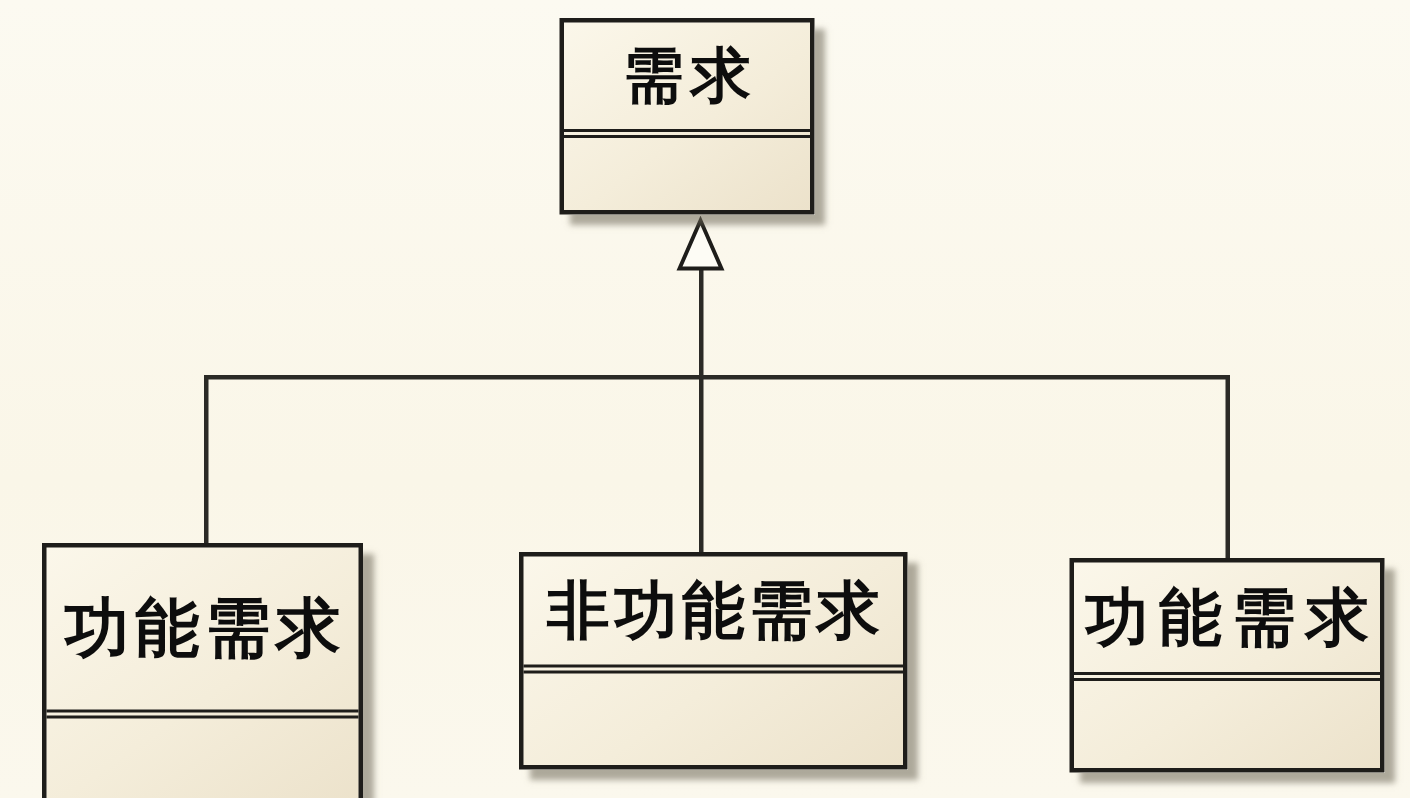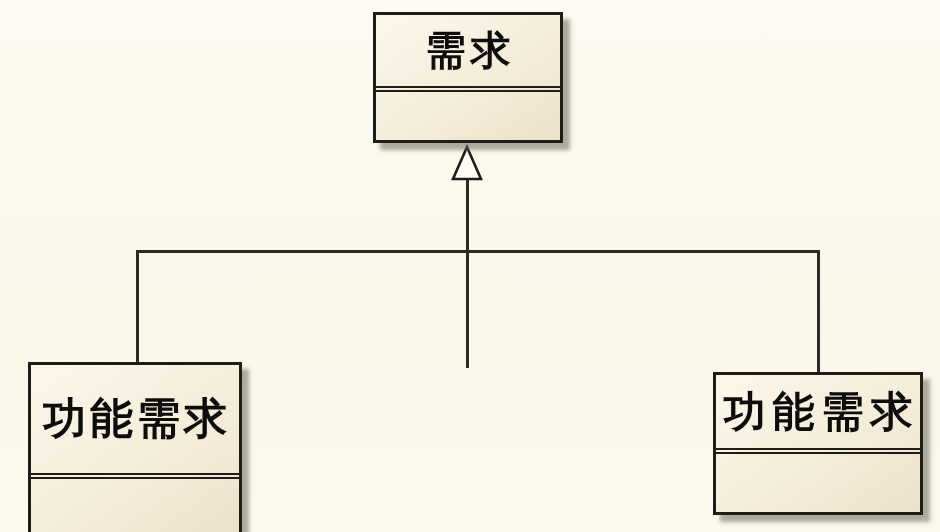--- a/index.html
+++ b/index.html
@@ -59,21 +59,21 @@
   }
   .uml-class .divider {
     flex: 0 0 auto;
     height: 2px;
     border-top: 2px solid #1e1d1a;
     border-bottom: 2px solid #1e1d1a;
     background: transparent;
   }
   .uml-class .body { flex: 0 0 auto; }
 
-  #box-parent { left: 373px; top: 12px;  width: 190px; height: 131px; }
+  #box-parent { left: 373px; top: 12px;  width: 170px; height: 131px; }
   #box-parent .name { font-size: 40px; }
   #box-parent .body { height: 48px; }
 
   #box-child-0 { left: 28px;  top: 362px; width: 214px; height: 178px; }
   #box-child-0 .name { font-size: 43px; letter-spacing: 4px; text-indent: 4px; }
   #box-child-0 .body { height: 58px; }
 
   #box-child-1 { left: 346px; top: 368px; width: 259px; height: 145px; }
   #box-child-1 .name { font-size: 42px; letter-spacing: 3px; text-indent: 3px; }
   #box-child-1 .body { height: 61px; }
@@ -101,20 +101,25 @@
     <div class="divider"></div>
     <div class="body"></div>
   </div>
 
   <div class="uml-class" id="box-child-0">
     <div class="name">功能需求</div>
     <div class="divider"></div>
     <div class="body"></div>
   </div>
 
+  <div class="uml-class" id="box-child-1">
+    <div class="name">非功能需求</div>
+    <div class="divider"></div>
+    <div class="body"></div>
+  </div>
 
   <div class="uml-class" id="box-child-2">
     <div class="name">功能需求</div>
     <div class="divider"></div>
     <div class="body"></div>
   </div>
 
 </div>
 
 </body></html>

